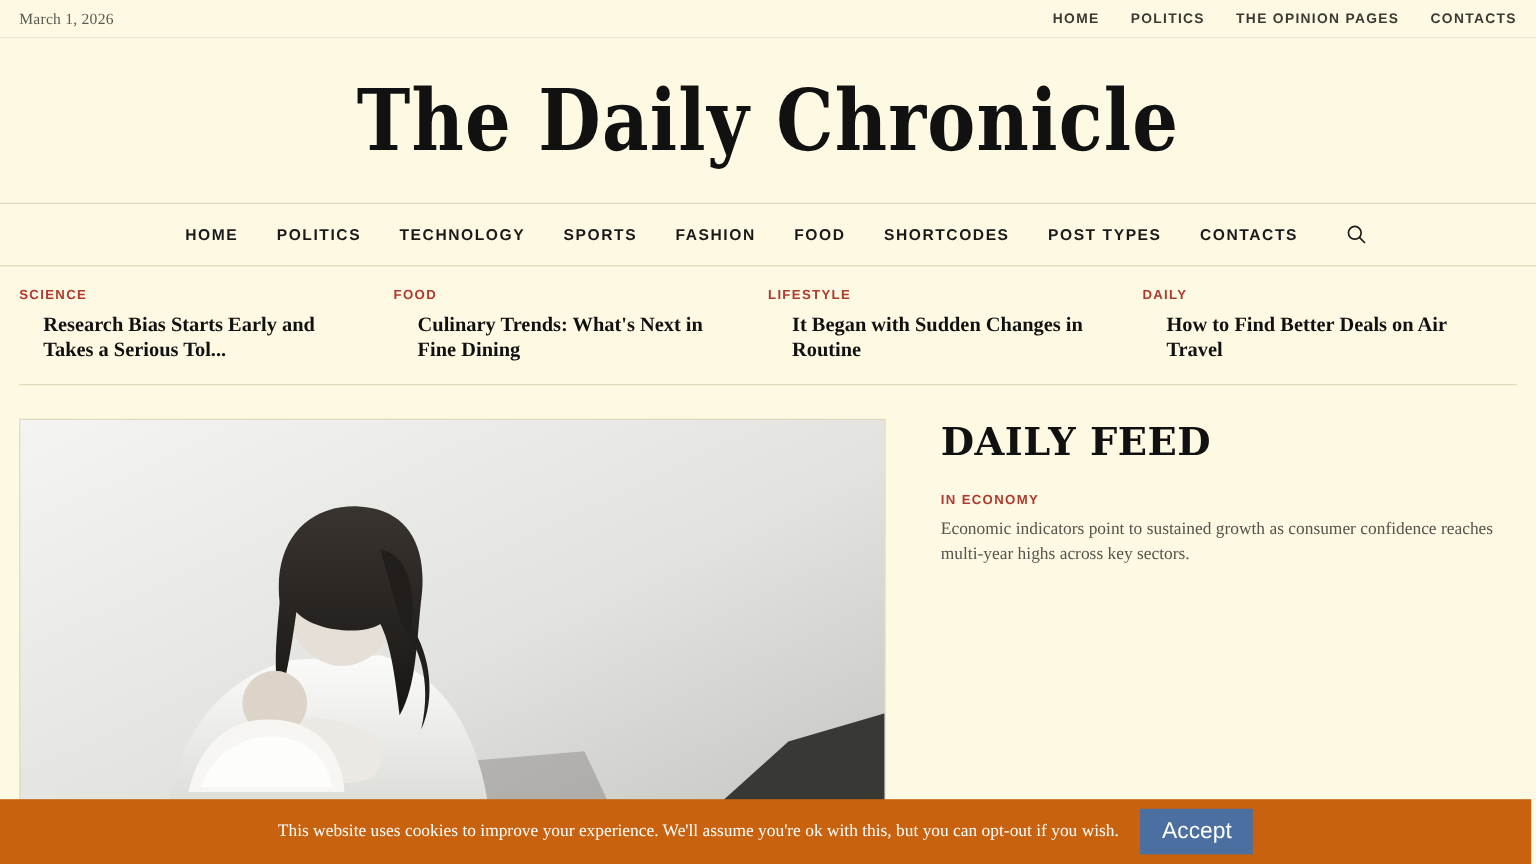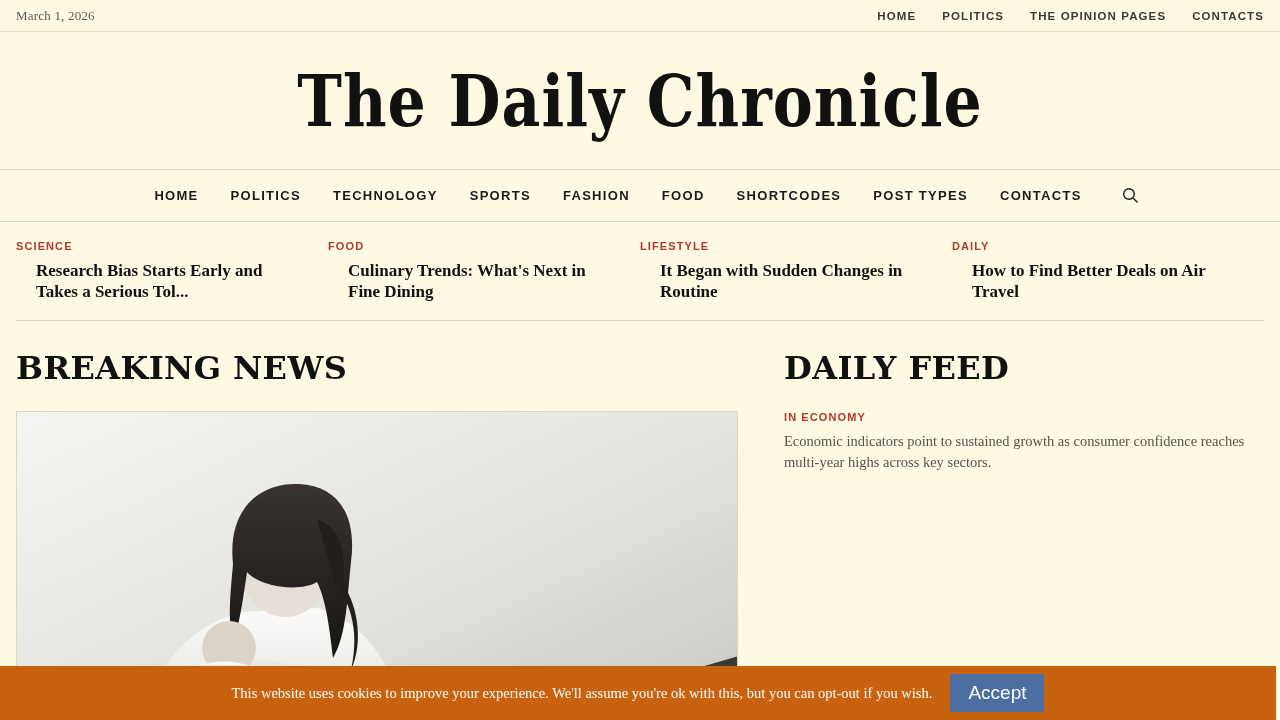--- a/index.html
+++ b/index.html
@@ -264,21 +264,20 @@
   <div class="teaser">
     <div class="teaser-cat">DAILY</div>
     <div class="teaser-title">How to Find Better Deals on Air Travel</div>
   </div>
 </div>
 <div class="strip-rule"></div>
 
 <div class="content">
 
   <div class="col-left">
-    <h2 class="section-title">BREAKING NEWS</h2>
     <div class="hero-photo">
       <svg width="722" height="340" viewBox="0 0 722 340" role="img">
         <defs>
           <linearGradient id="bg" x1="0" y1="0" x2="1" y2="1">
             <stop offset="0%" stop-color="#f4f4f2"></stop>
             <stop offset="55%" stop-color="#e2e2df"></stop>
             <stop offset="100%" stop-color="#c4c4c0"></stop>
           </linearGradient>
           <linearGradient id="hair" x1="0" y1="0" x2="0" y2="1">
             <stop offset="0%" stop-color="#3a3430"></stop>

